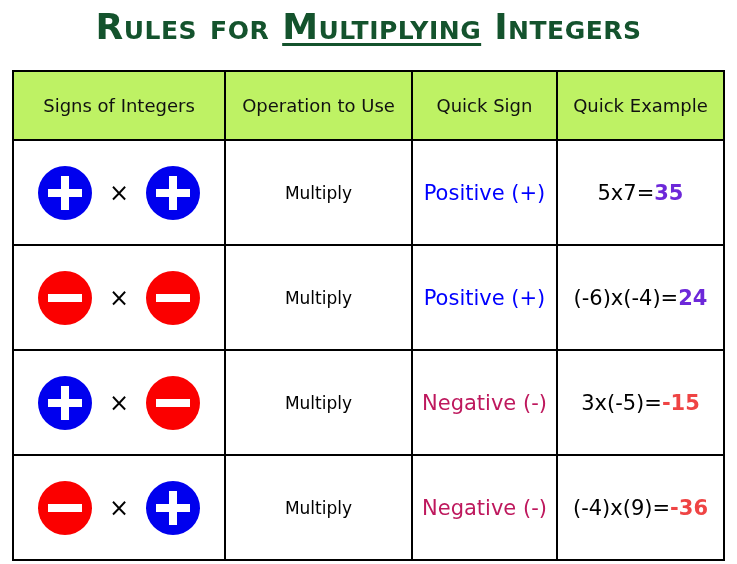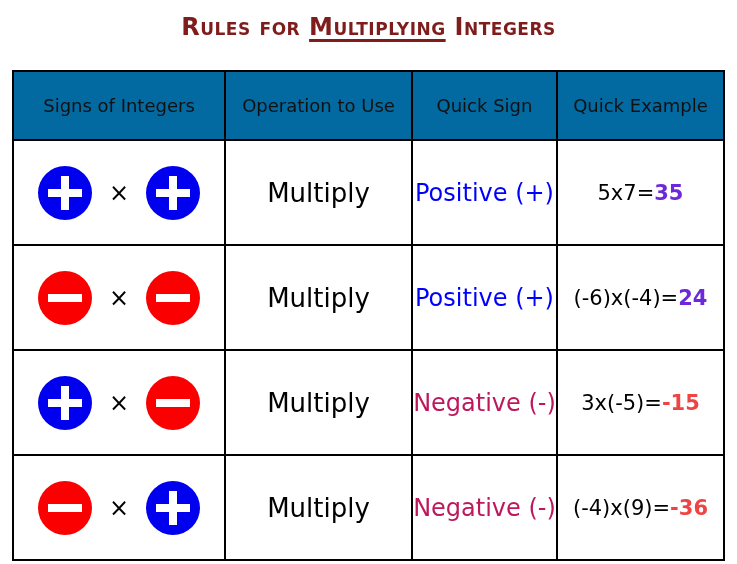--- a/index.html
+++ b/index.html
@@ -25,25 +25,25 @@
   .title-wrap {
     position: absolute;
     left: 0;
     top: 4px;
     width: 737px;
     text-align: center;
   }
   .title {
     display: inline-block;
     font-family: "DejaVu Sans", sans-serif;
-    font-size: 24px;
+    font-size: 36px;
     font-weight: 700;
     font-variant: small-caps;
     letter-spacing: 0.5px;
-    color: #7f1d1d;
+    color: #14532d;
     white-space: nowrap;
     line-height: 46px;
   }
   .title .u {
     text-decoration: underline;
     text-underline-offset: 4px;
     text-decoration-thickness: 3px;
   }
 
   
@@ -61,21 +61,21 @@
     padding: 0;
     text-align: center;
     vertical-align: middle;
   }
   col.c1 { width: 212px; }
   col.c2 { width: 187px; }
   col.c3 { width: 145px; }
   col.c4 { width: 167px; }
 
   .hdr-row th {
-    background: #0369a1;
+    background: #bef264;
     height: 67px;
     font-weight: 400;
     font-size: 18px;
     color: #111111;
     font-family: "DejaVu Sans", sans-serif;
   }
 
   .body-row td {
     background: #ffffff;
     height: 103px;
@@ -116,26 +116,26 @@
   }
   .times {
     font-size: 24px;
     color: #000000;
     font-family: "DejaVu Sans", sans-serif;
     line-height: 1;
   }
 
   
   .op-text {
-    font-size: 26px;
+    font-size: 17px;
     color: #000000;
     font-family: "DejaVu Sans", sans-serif;
   }
   .sign-text {
-    font-size: 24px;
+    font-size: 21px;
     font-family: "DejaVu Sans", sans-serif;
     white-space: nowrap;
   }
   .sign-text.pos { color: #0000ff; }
   .sign-text.neg { color: #be185d; }
 
   .example {
     font-size: 21px;
     font-family: "DejaVu Sans", sans-serif;
     color: #000000;

